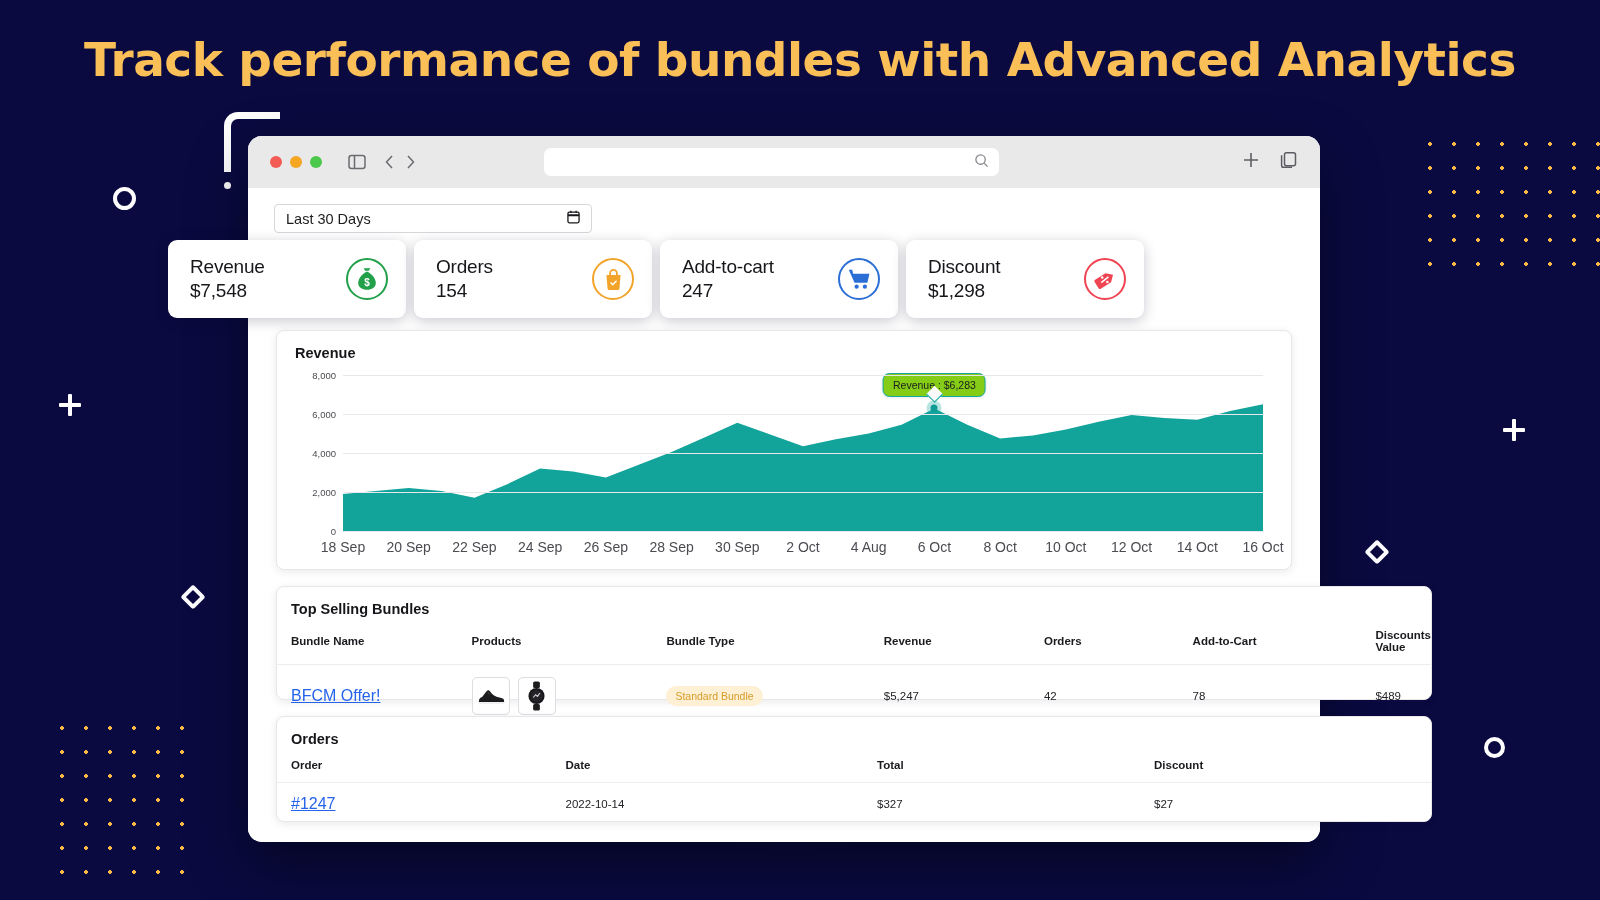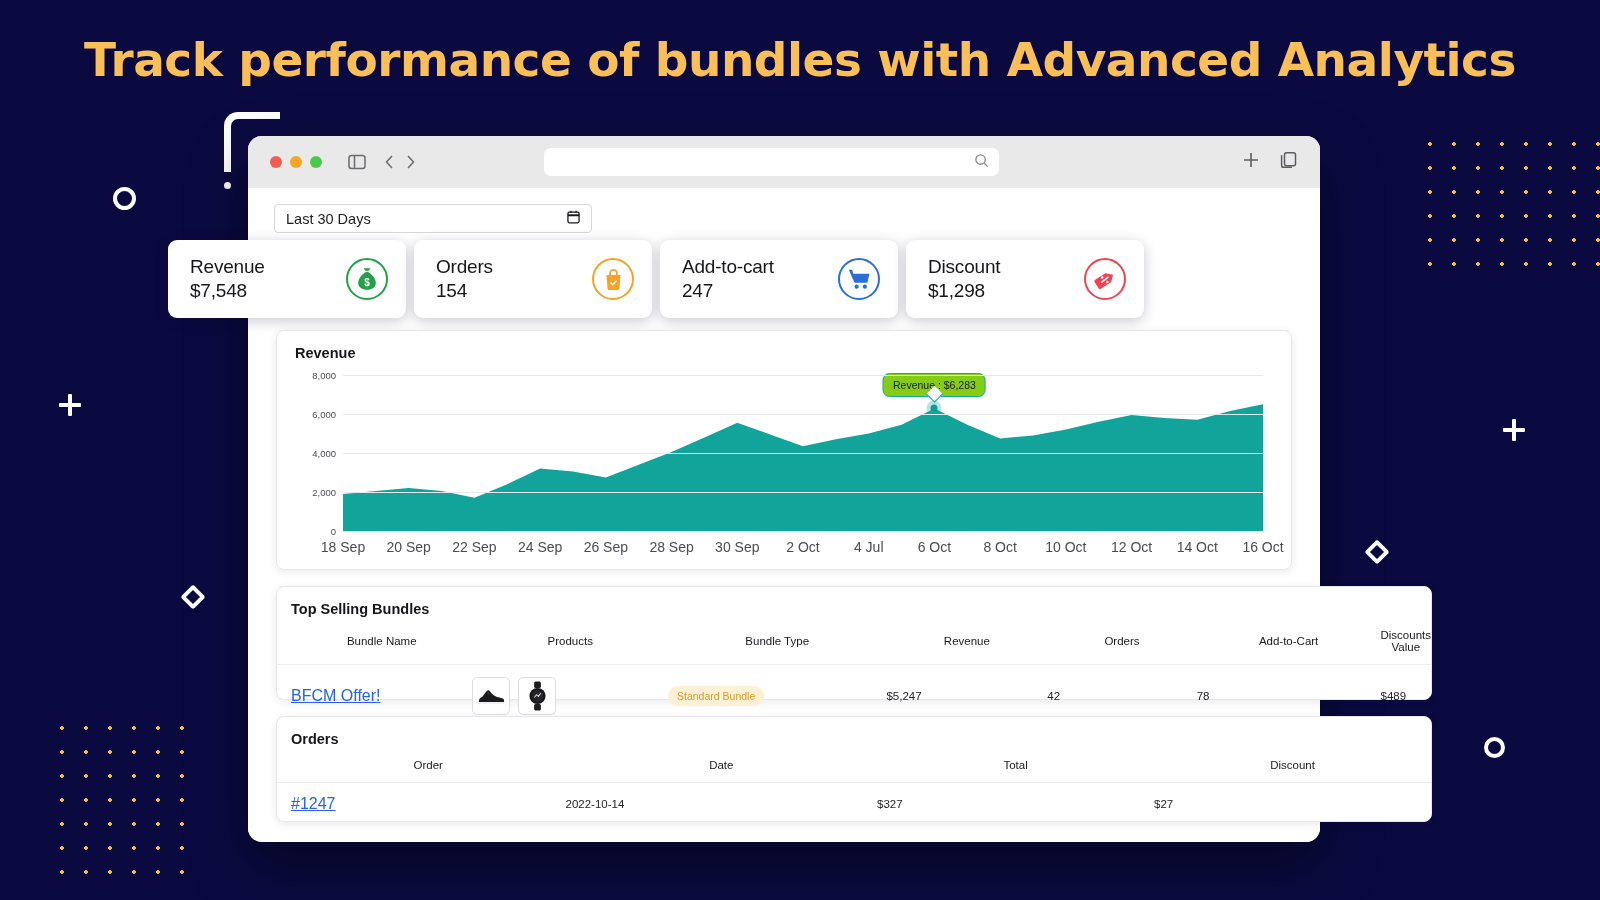--- a/index.html
+++ b/index.html
@@ -122,21 +122,21 @@
     transform:rotate(45deg) translate(-2px,-2px);
   }
   .pt-halo { position:absolute; width:15px; height:15px; border-radius:50%; background:rgba(20,168,160,0.30); transform:translate(-50%,-50%); }
   .pt-dot { position:absolute; width:7px; height:7px; border-radius:50%; background:#0e9b94; transform:translate(-50%,-50%); }
 
   
   .tbl-panel { position:absolute; left:276px; width:1156px; padding:14px 0 0 0; }
   .bundles-panel { top:586px; height:114px; }
   .orders-panel  { top:716px; height:106px; }
   table { width:100%; border-collapse:collapse; }
-  th { text-align:center; font-size:11.5px; font-weight:normal; color:#1a1a1f; padding:10px 0 11px 0; }
+  th { text-align:left; font-size:11.5px; font-weight:bold; color:#1a1a1f; padding:10px 0 11px 0; }
   td { font-size:11.5px; color:#232327; padding:12px 0; vertical-align:middle; }
   .rowline td, .rowline th { border-top:1px solid #ededf0; }
   .pad-l { padding-left:14px; }
   .link { color:#2563eb; text-decoration:underline; font-size:16px; }
   .badge {
     display:inline-block; background:#fdf0d5; color:#d89b27;
     font-size:10.5px; padding:4px 9px; border-radius:11px;
   }
   .thumbs { display:flex; gap:8px; }
   .thumb {
@@ -311,21 +311,21 @@
       </div>
     <div class="xlabels" id="xlabels">
         <div class="xlabel" style="left: 0%;">18 Sep</div>
         <div class="xlabel" style="left: 7.14286%;">20 Sep</div>
         <div class="xlabel" style="left: 14.2857%;">22 Sep</div>
         <div class="xlabel" style="left: 21.4286%;">24 Sep</div>
         <div class="xlabel" style="left: 28.5714%;">26 Sep</div>
         <div class="xlabel" style="left: 35.7143%;">28 Sep</div>
         <div class="xlabel" style="left: 42.8571%;">30 Sep</div>
         <div class="xlabel" style="left: 50%;">2  Oct</div>
-        <div class="xlabel" style="left: 57.1429%;">4 Jul</div>
+        <div class="xlabel" style="left: 57.1429%;">4 Aug</div>
         <div class="xlabel" style="left: 64.2857%;">6 Oct</div>
         <div class="xlabel" style="left: 71.4286%;">8 Oct</div>
         <div class="xlabel" style="left: 78.5714%;">10  Oct</div>
         <div class="xlabel" style="left: 85.7143%;">12  Oct</div>
         <div class="xlabel" style="left: 92.8571%;">14  Oct</div>
         <div class="xlabel" style="left: 100%;">16  Oct</div>
       </div>
   </div>
 </div>
 

